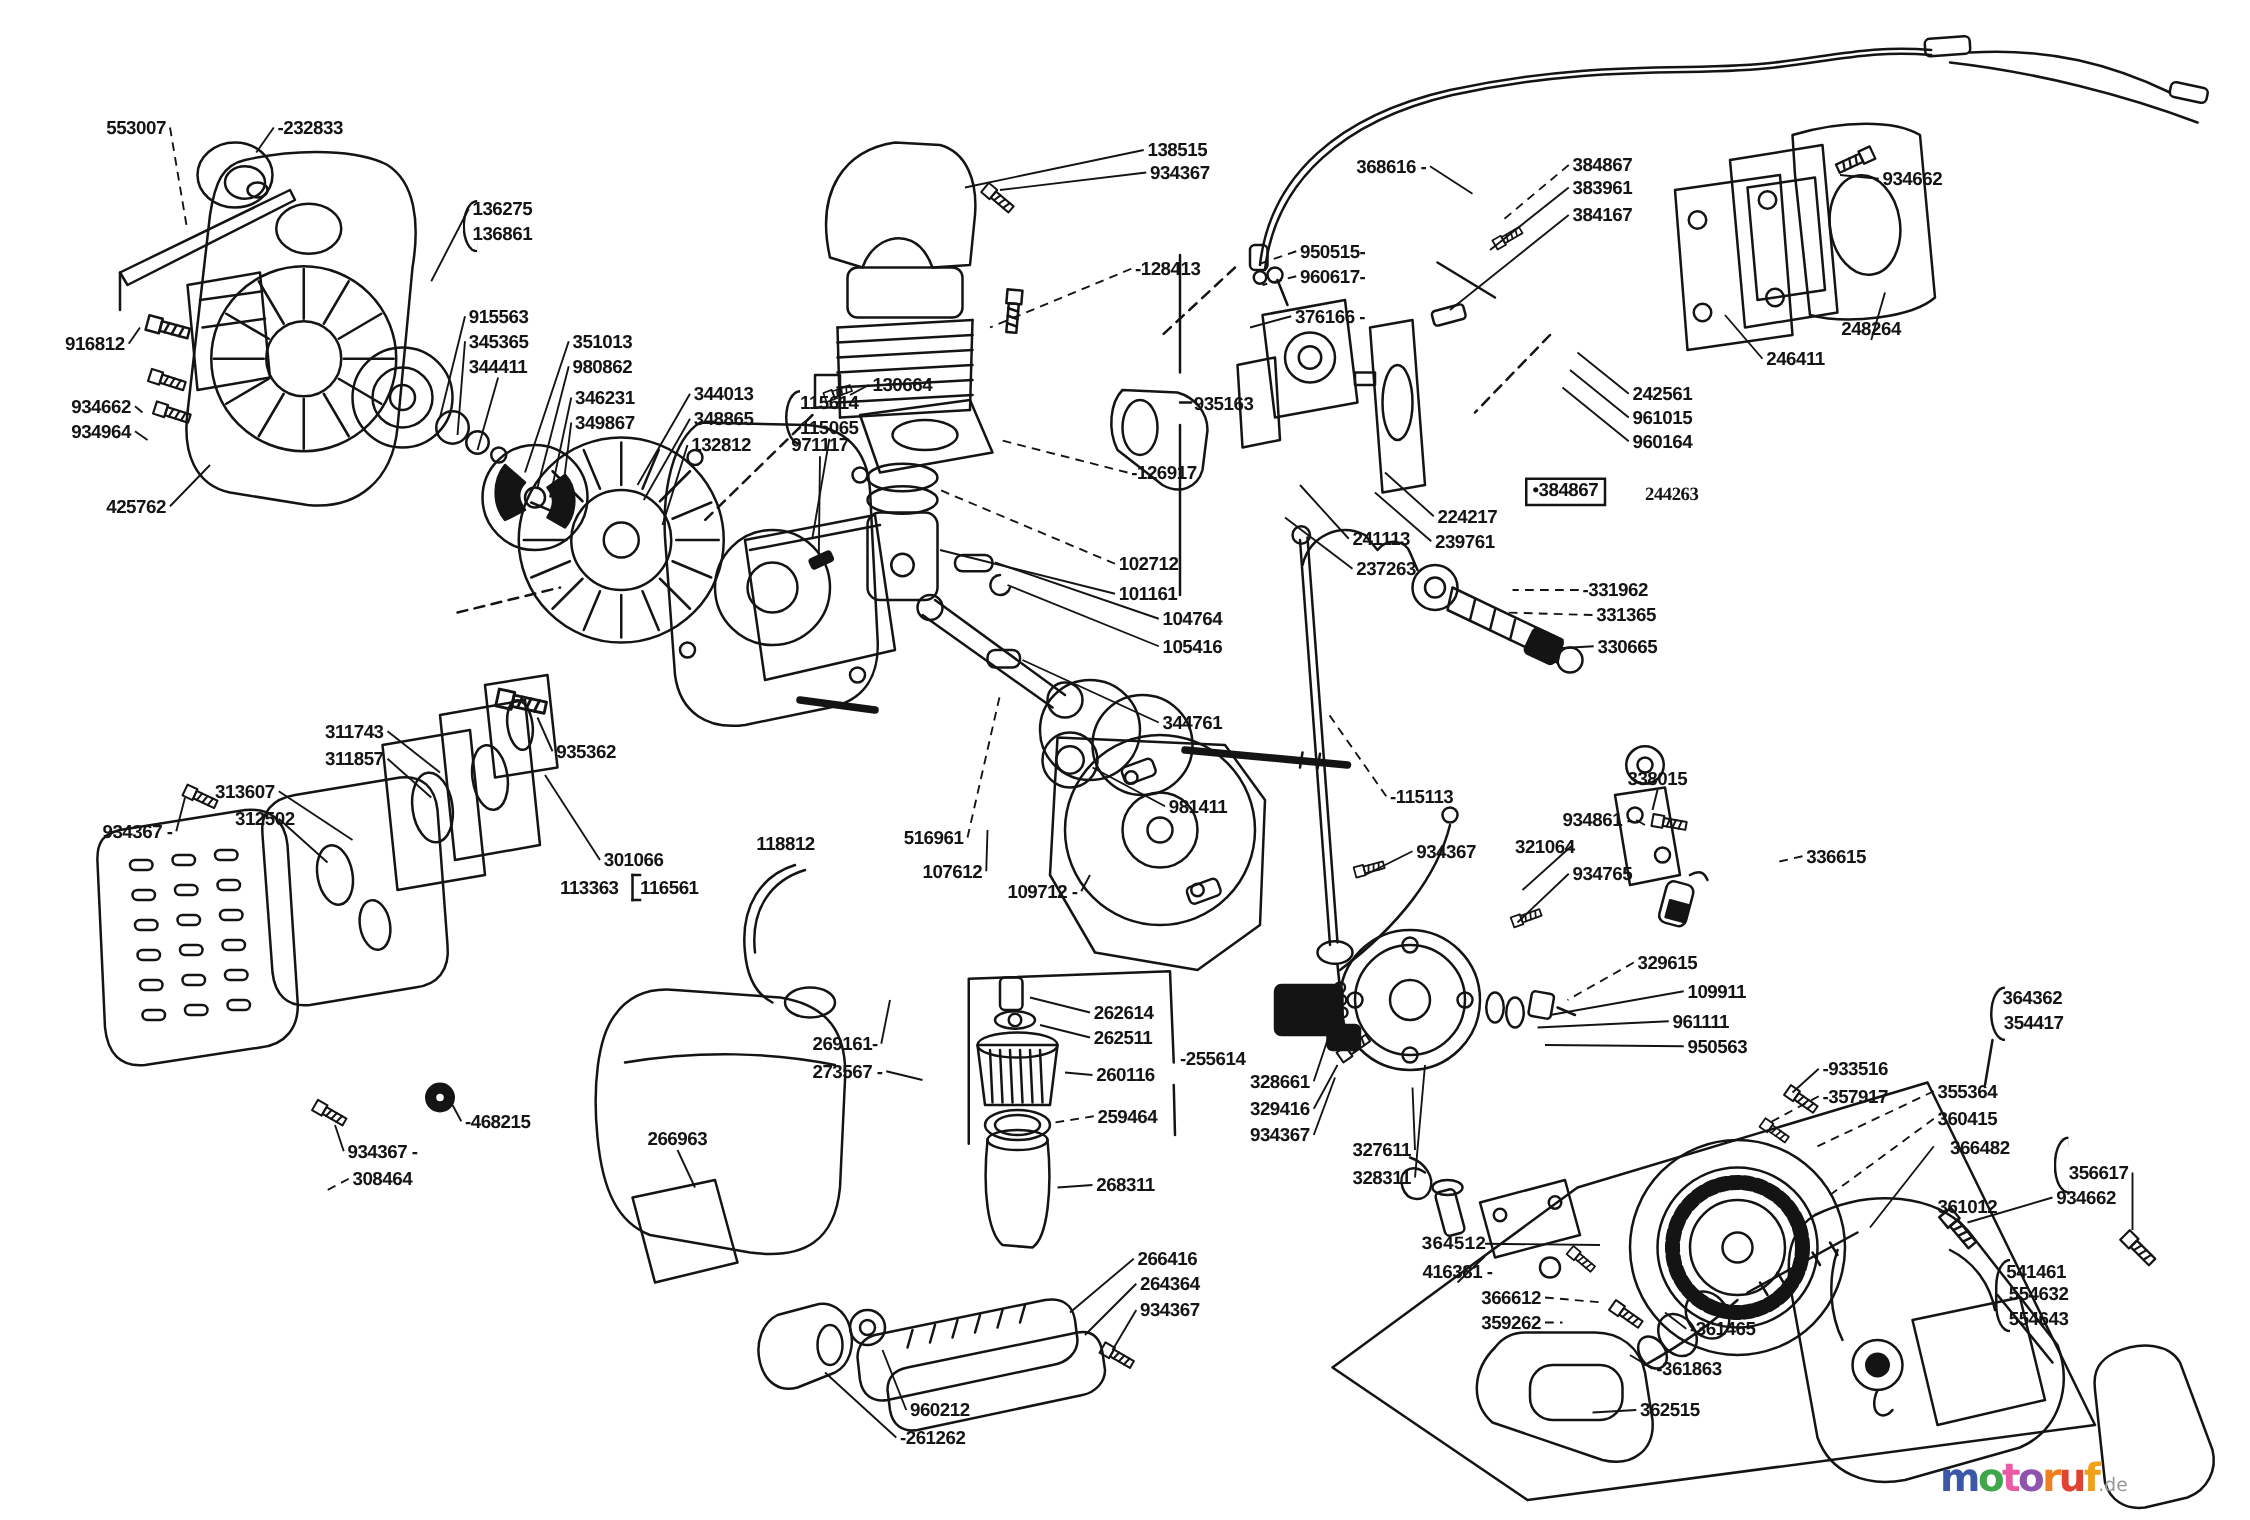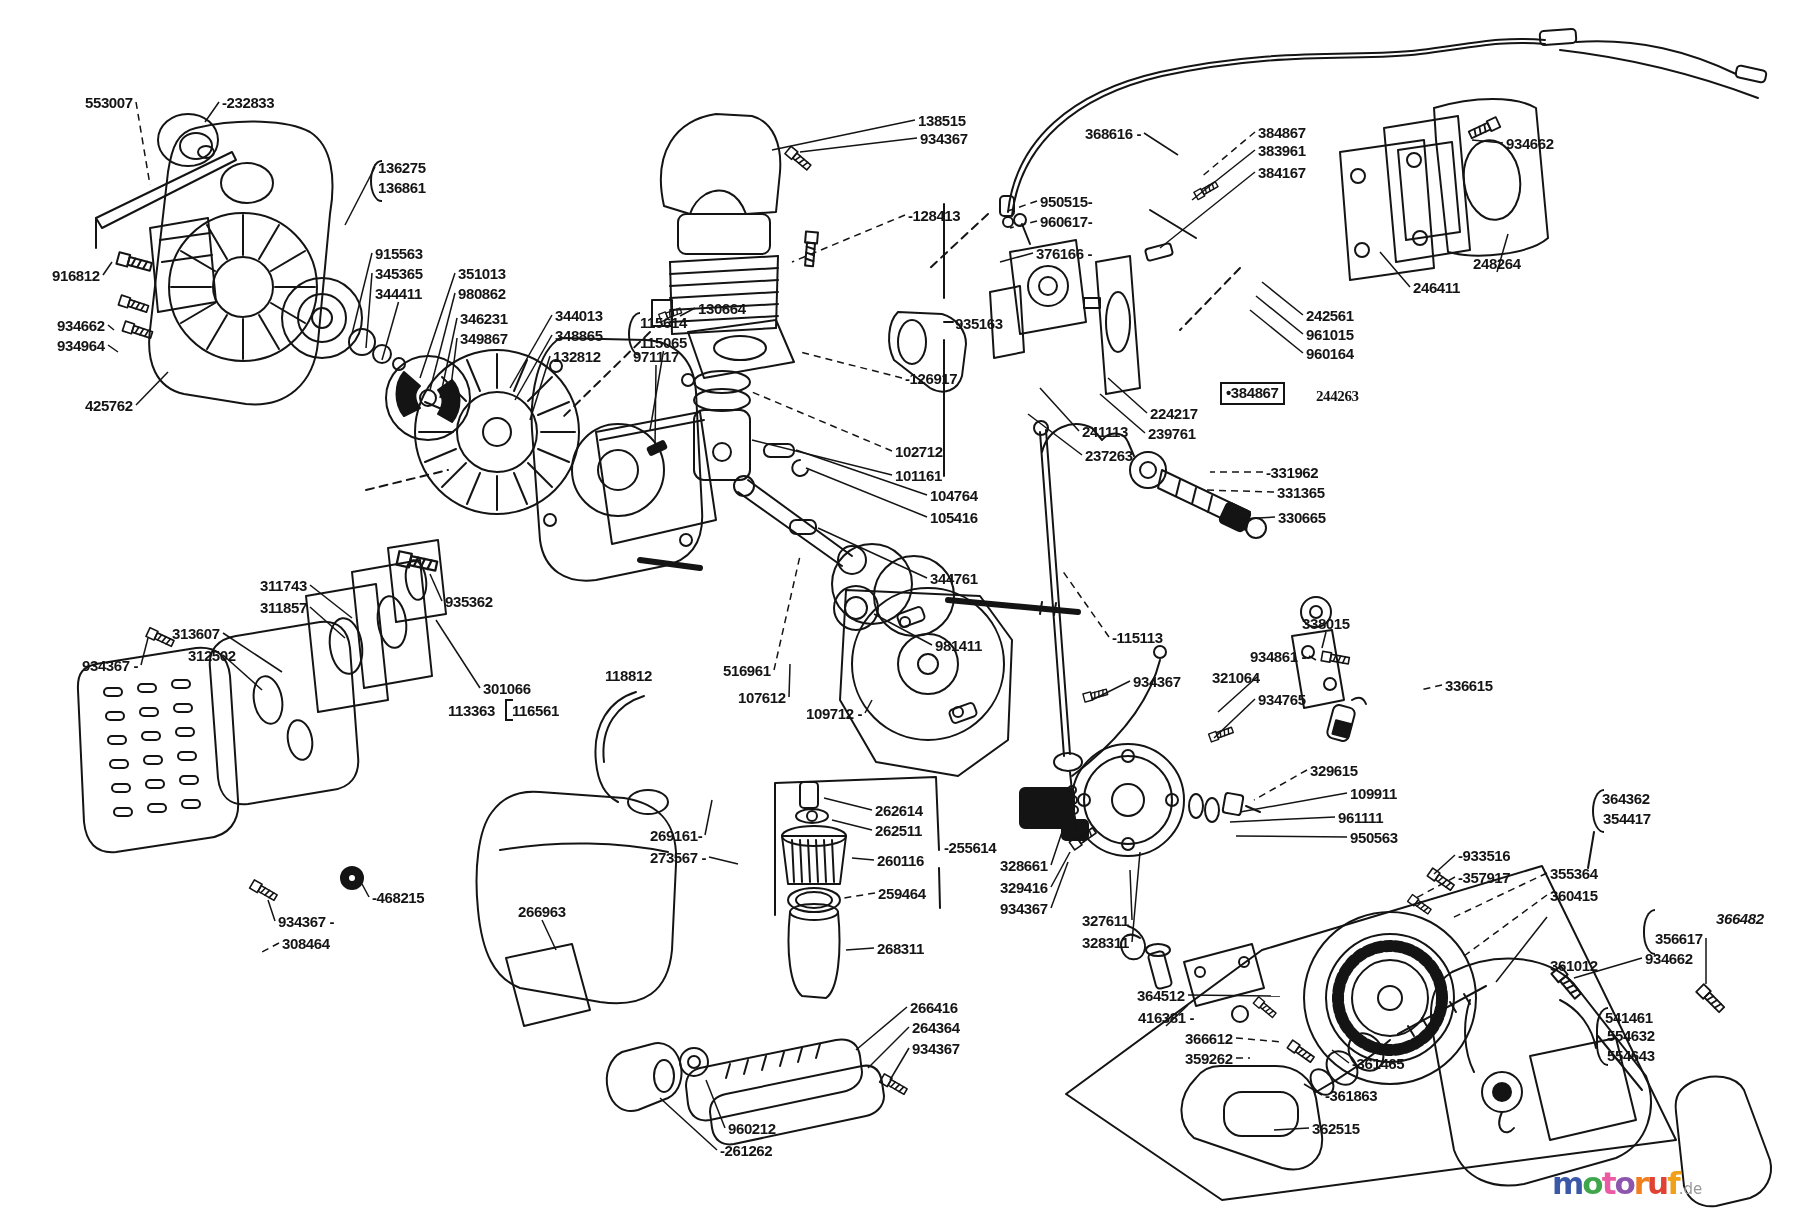--- a/index.html
+++ b/index.html
@@ -628,32 +628,32 @@
       <span class="part-label" style="left: 875px; top: 823px;">262511</span>
       <span class="part-label" style="left: 877px; top: 853px;">260116</span>
       <span class="part-label" style="left: 878px; top: 886px;">259464</span>
       <span class="part-label" style="left: 944px; top: 840px;">-255614</span>
       <span class="part-label" style="left: 877px; top: 941px;">268311</span>
       <span class="part-label" style="left: 910px; top: 1000px;">266416</span>
       <span class="part-label" style="left: 912px; top: 1020px;">264364</span>
       <span class="part-label" style="left: 912px; top: 1041px;">934367</span>
       <span class="part-label" style="left: 728px; top: 1121px;">960212</span>
       <span class="part-label" style="left: 720px; top: 1143px;">-261262</span>
-      <span class="part-label" style="left: 1137px; top: 988px;">364512</span>
+      <span class="part-label" style="left: 1137px; top: 988px; font-family: Liberation Mono, monospace;">364512</span>
       <span class="part-label" style="left: 1138px; top: 1010px;">416381 -</span>
       <span class="part-label" style="left: 1185px; top: 1031px;">366612</span>
       <span class="part-label" style="left: 1185px; top: 1051px;">359262</span>
       <span class="part-label" style="left: 1602px; top: 791px;">364362</span>
       <span class="part-label" style="left: 1603px; top: 811px;">354417</span>
       <span class="part-label" style="left: 1458px; top: 848px;">-933516</span>
       <span class="part-label" style="left: 1458px; top: 870px;">-357917</span>
       <span class="part-label" style="left: 1550px; top: 866px;">355364</span>
       <span class="part-label" style="left: 1550px; top: 888px;">360415</span>
       <span class="part-label" style="left: 1550px; top: 910px; margin-top: 48px;">361012</span>
-      <span class="part-label" style="left: 1716px; top: 911px; font-style: italic;">366482</span>
+      <span class="part-label" style="left: 1560px; top: 911px;">366482</span>
       <span class="part-label" style="left: 1655px; top: 931px;">356617</span>
       <span class="part-label" style="left: 1645px; top: 951px;">934662</span>
       <span class="part-label" style="left: 1605px; top: 1010px;">541461</span>
       <span class="part-label" style="left: 1607px; top: 1028px;">554632</span>
       <span class="part-label" style="left: 1607px; top: 1048px;">554643</span>
       <span class="part-label" style="left: 1352px; top: 1056px;">-361465</span>
       <span class="part-label" style="left: 1325px; top: 1088px;">-361863</span>
       <span class="part-label" style="left: 1312px; top: 1121px;">362515</span>
       <div class="brace" style="left: 370px; top: 160px; height: 38px;"></div>
       <div class="brace" style="left: 628px; top: 312px; height: 40px;"></div>

